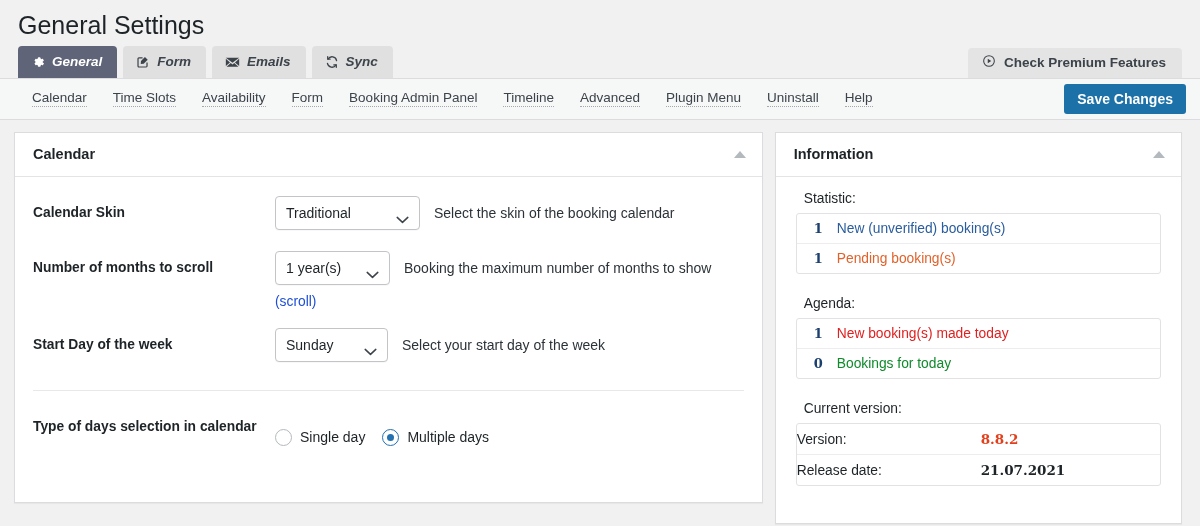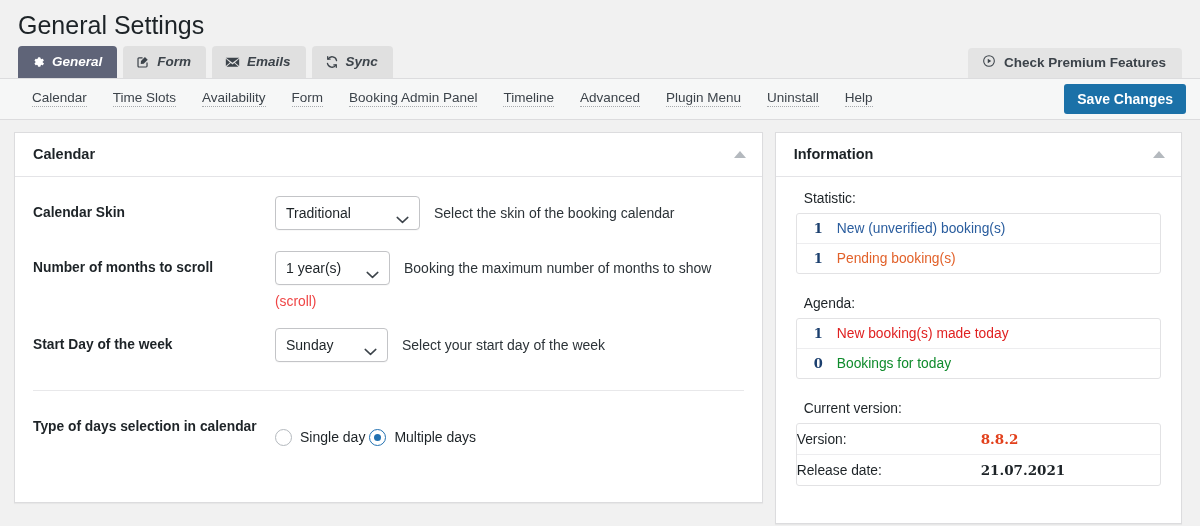--- a/index.html
+++ b/index.html
@@ -205,32 +205,32 @@
   .sel-w2 { width: 115px; }
   .sel-w3 { width: 113px; }
   .hint {
     font-size: 14px;
     color: #2c3338;
     padding: 8px 0 0 14px;
     line-height: 1.4;
   }
   .sub-note {
     font-size: 13.8px;
-    color: #ef4444;
+    color: #1d4ed8;
     padding-top: 9px;
   }
   .divider {
     border-top: 1px solid #e8e8ea;
     margin: 26px 0 0 0;
   }
 
   .radio-group {
     display: flex;
     align-items: center;
-    gap: 4px;
+    gap: 17px;
     padding-top: 19px;
   }
   .radio-item {
     display: flex;
     align-items: center;
     gap: 8px;
     font-size: 14px;
     color: #1d2327;
     cursor: pointer;
   }

